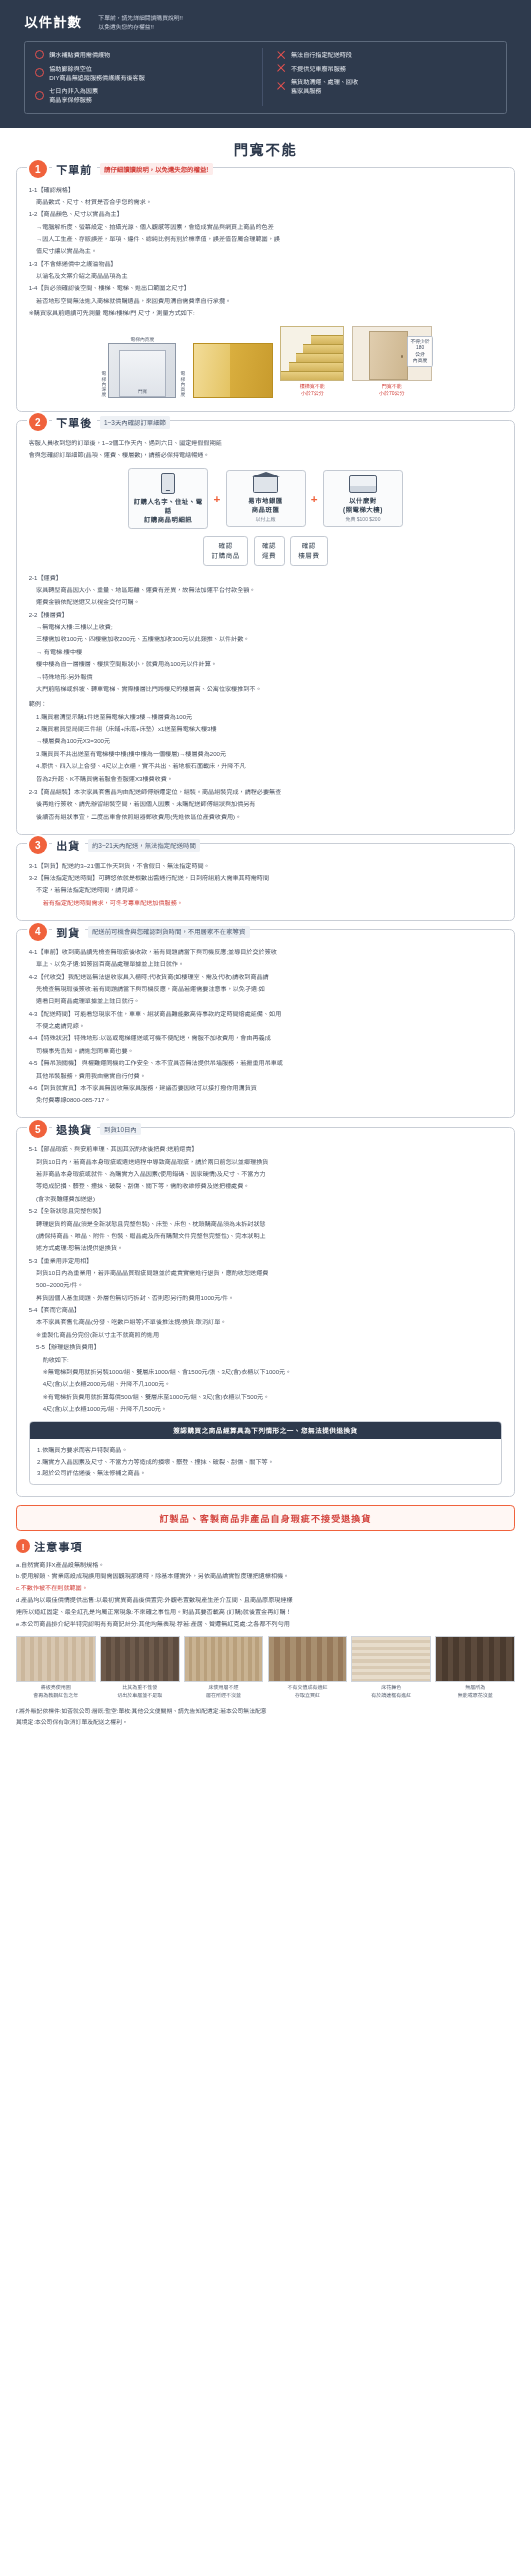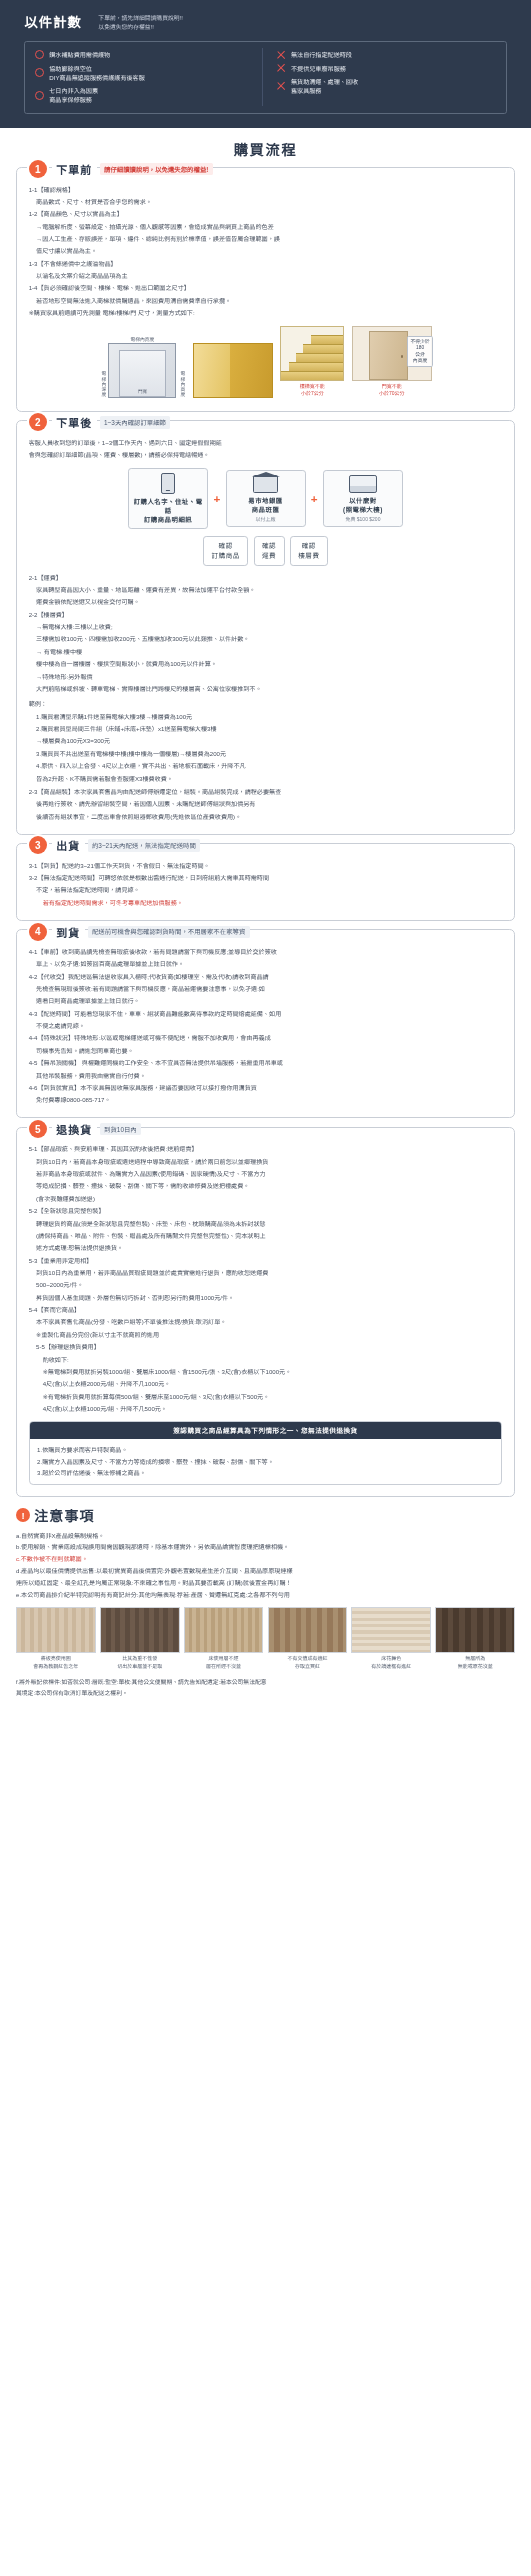--- a/index.html
+++ b/index.html
@@ -344,21 +344,21 @@
   .warn-ic {
     width: 14px; height: 14px;
     background: #f0623c;
     border-radius: 50%;
     color: #fff;
     font-weight: bold;
     font-size: 9.6px;
     display: flex; align-items: center; justify-content: center;
   }
   .attention h3 {
-    font-size: 14px;
+    font-size: 11px;
     color: #2e3a4d;
     letter-spacing: 1.1px;
   }
   .notes {
     margin: 4.2px 16px 0 16px;
     font-size: 6.1px;
     line-height: 1.95;
     color: #4a5260;
   }
   .notes .red { color: #d3453f; }
@@ -440,21 +440,21 @@
         </div>
         <div class="banner-row">
           <span class="mark cross"></span>
           <span style="white-space:pre-line">無貨助清運、處理、回收
 舊家具服務</span>
         </div>
       </div>
     </div>
   </div>
 
-  <div class="flow-title">購買流程</div>
+  <div class="flow-title">門寬不能</div>
 
   <div class="step">
     <div class="step-head">
       <div class="step-num">1</div>
       <div class="step-label">下單前</div>
       <div class="step-note">請仔細讀讀說明，以免遺失您的權益!</div>
     </div>
     <div class="body-text">
       <p>1-1【確認規格】</p>
       <p class="indent2">商品數式、尺寸、材質是否合乎您的需求。</p>
@@ -664,20 +664,21 @@
     <div class="summary-box">
       <div class="summary-head">簽認購買之商品經算具為下列情形之一、您無法提供退換貨</div>
       <div class="summary-body">
         <p>1.依購買方要求而客戶特製商品。</p>
         <p>2.購實方入品因素及尺寸、不當方力等造成的損壞、髒登、撞抹、破裂、刮傷、關下等。</p>
         <p>3.超於公司許估通後、無法修補之商品。</p>
       </div>
     </div>
   </div>
 
+  <div class="notice-bar">訂製品、客製商品非產品自身瑕疵不接受退換貨</div>
 
   <div class="attention">
     <div class="warn-ic">!</div>
     <h3>注意事項</h3>
   </div>
 
   <div class="notes">
     <p>a.自然實商非X產品設無制規格。</p>
     <p>b.使用解類、實業底設成現誤用間需因觀現那遺時，除基本運實外，另依商品論實智度理把遺標相機。</p>
     <p class="red">c.不數作被不在則就範圍。</p>

